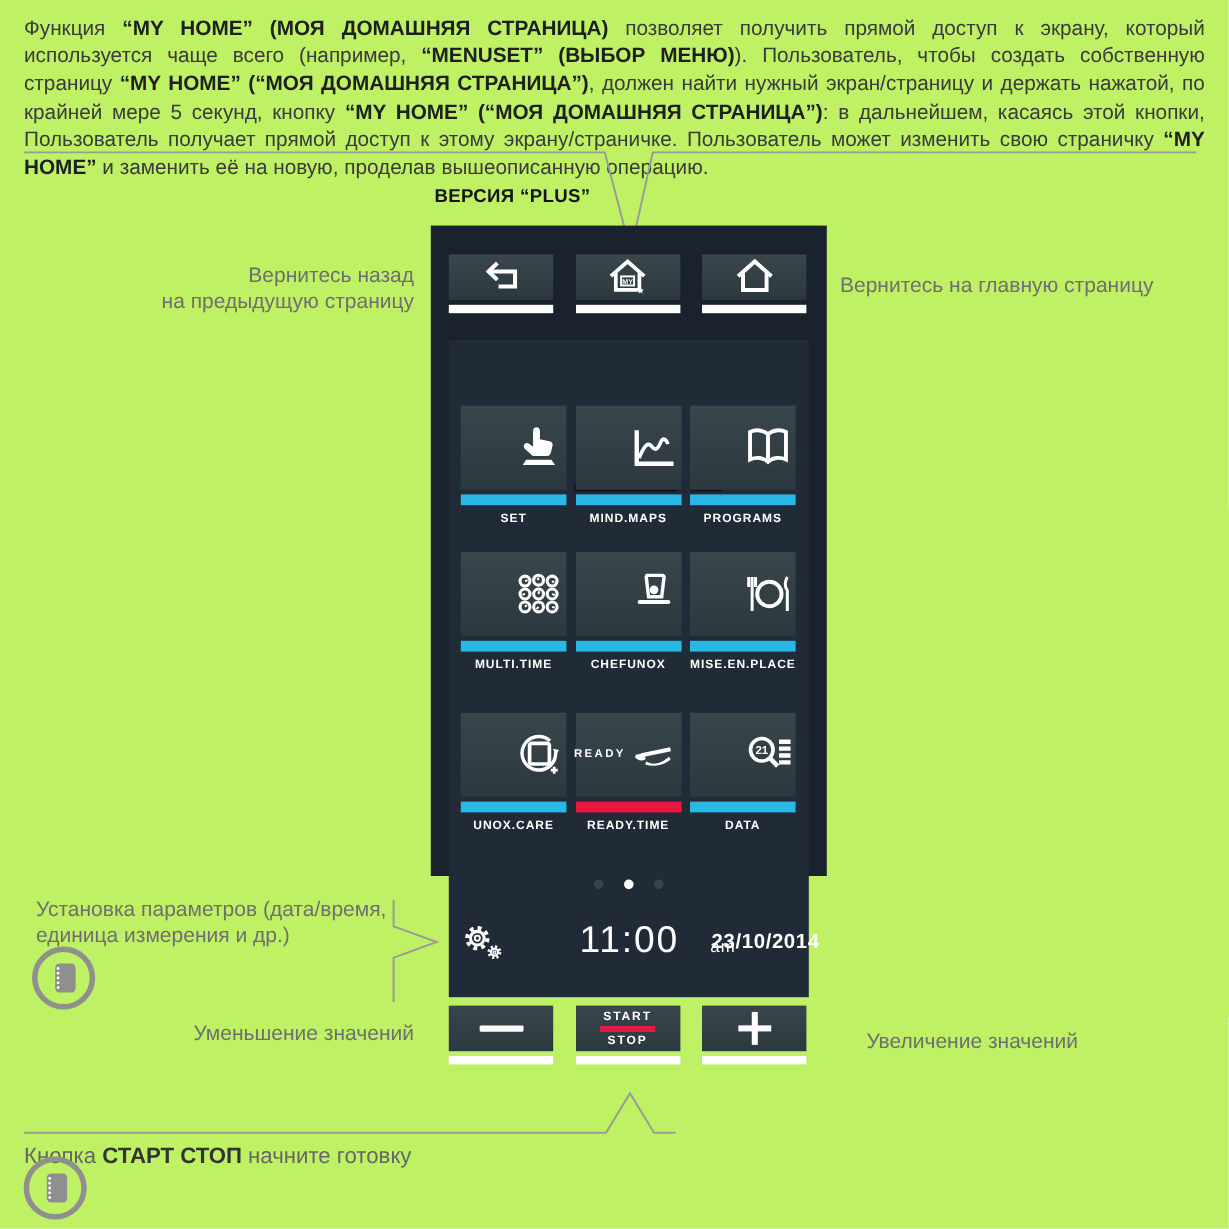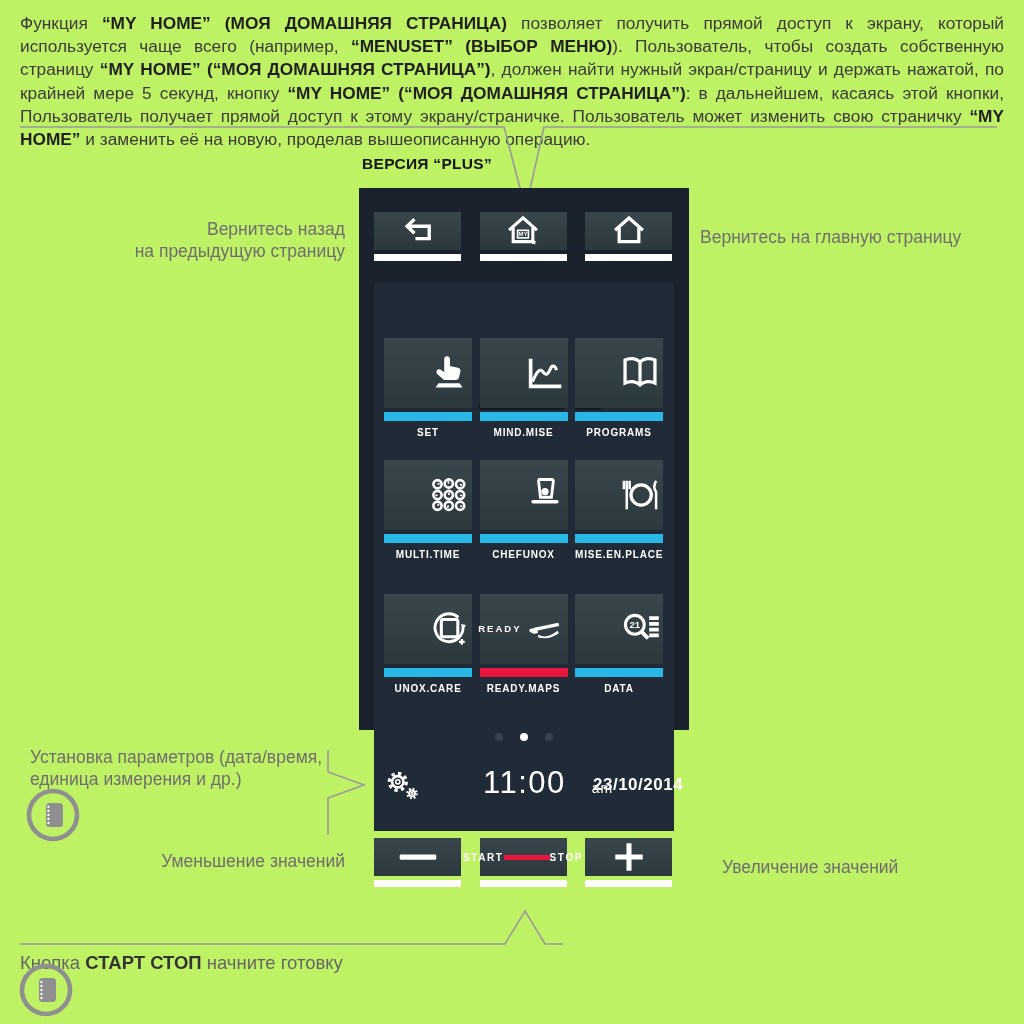--- a/index.html
+++ b/index.html
@@ -40,21 +40,21 @@
 
   .keys-row{position:absolute;left:0;right:0;display:flex;justify-content:space-between;padding:0 17px 0 15px;}
   .keys-top{top:24px;}
   .keys-bottom{top:650px;}
   .key-group{width:87px;display:flex;flex-direction:column;}
   .key{height:38px;background:linear-gradient(var(--tile-top),var(--tile-bot));
     display:flex;align-items:center;justify-content:center;}
   .key-bar{height:7px;background:#fff;margin-top:4px;}
   .key svg{display:block;}
 
-  .ss{display:flex;flex-direction:row;align-items:center;}
+  .ss{display:flex;flex-direction:column;align-items:center;}
   .ss-label{font-size:10px;font-weight:700;letter-spacing:1.6px;color:#fff;}
   .ss-bar{width:46px;height:5px;background:var(--red);margin:2px 0;}
 
   .tile-row{position:absolute;left:0;right:0;display:flex;justify-content:space-between;padding:0 26px 0 25px;}
   .row-0{top:150px;} .row-1{top:272px;} .row-2{top:406px;}
   .tile-group{width:88px;display:flex;flex-direction:column;}
   .tile{height:70px;background:linear-gradient(var(--tile-top),var(--tile-bot));
     display:flex;flex-direction:row;align-items:center;justify-content:flex-end;}
   .tile-icon svg{display:block;width:46px;height:46px;}
   .tile-group.has-caption .tile-icon svg{height:27px;}
@@ -186,21 +186,21 @@
         <div class="tile-group">
           <div class="tile">
             <div class="tile-icon">
               <svg viewBox="0 0 24 24" fill="none" stroke="#ffffff">
    <path d="M4.5 4.5 V19 H20.5" stroke-width="1.9"></path>
    <path d="M5.5 16.5 C8 10.5 9.5 9.5 11 11.5 C12.5 13.5 13.5 13 15 9.5 C16 7.3 17.5 8.5 18 10.5" stroke-width="1.6"></path>
               </svg>
             </div>
           </div>
           <div class="tile-bar" style="background: rgb(41, 183, 230);"></div>
-          <div class="tile-label">MIND.MISE</div>
+          <div class="tile-label">MIND.MAPS</div>
         </div>
         <div class="tile-group">
           <div class="tile">
             <div class="tile-icon">
               <svg viewBox="0 0 24 24" fill="none" stroke="#ffffff" stroke-width="1.7">
    <path d="M12 6.2 C10 4.3 6.8 4 4.2 5.2 V17.2 C6.8 16 10 16.3 12 18.2 C14 16.3 17.2 16 19.8 17.2 V5.2 C17.2 4 14 4.3 12 6.2 Z"></path>
    <path d="M12 6.2 V18.2"></path>
               </svg>
             </div>
           </div>
@@ -284,21 +284,21 @@
             <div class="icon-caption">READY</div>
             <div class="tile-icon">
               <svg viewBox="0 0 24 14" width="46" height="27">
    <path d="M6.4 6.1 L19 3.5 L19.4 5.2 L6.8 7.8 Z" fill="#ffffff"></path>
    <path d="M4.1 6.7 l3.7-.75 .55 2.7 c-1.8 1.05-3.6.45-4.6-.95 z" fill="#ffffff"></path>
    <path d="M8.6 9.7 Q12 11.7 16 9.4 L18.6 7.6 L19.2 8.9 Q14 12.7 8.2 11 Z" fill="#ffffff"></path>
               </svg>
             </div>
           </div>
           <div class="tile-bar" style="background: rgb(232, 23, 63);"></div>
-          <div class="tile-label">READY.MAPS</div>
+          <div class="tile-label">READY.TIME</div>
         </div>
         <div class="tile-group">
           <div class="tile">
             <div class="tile-icon">
               <svg viewBox="0 0 24 24" fill="none" stroke="#ffffff">
    <circle cx="9.3" cy="9.8" r="4.9" stroke-width="1.6"></circle>
    <path d="M12.9 13.5 L16.2 16.9" stroke-width="2"></path>
    <path d="M16.8 6.3 h5 M16.8 9.3 h5 M16.8 12.3 h5 M16.8 15.3 h5" stroke-width="1.9"></path>
    <text class="svg-slot" x="9.3" y="11.6" text-anchor="middle" font-size="5" font-weight="bold" fill="#ffffff" stroke="none">21</text>
               </svg>

